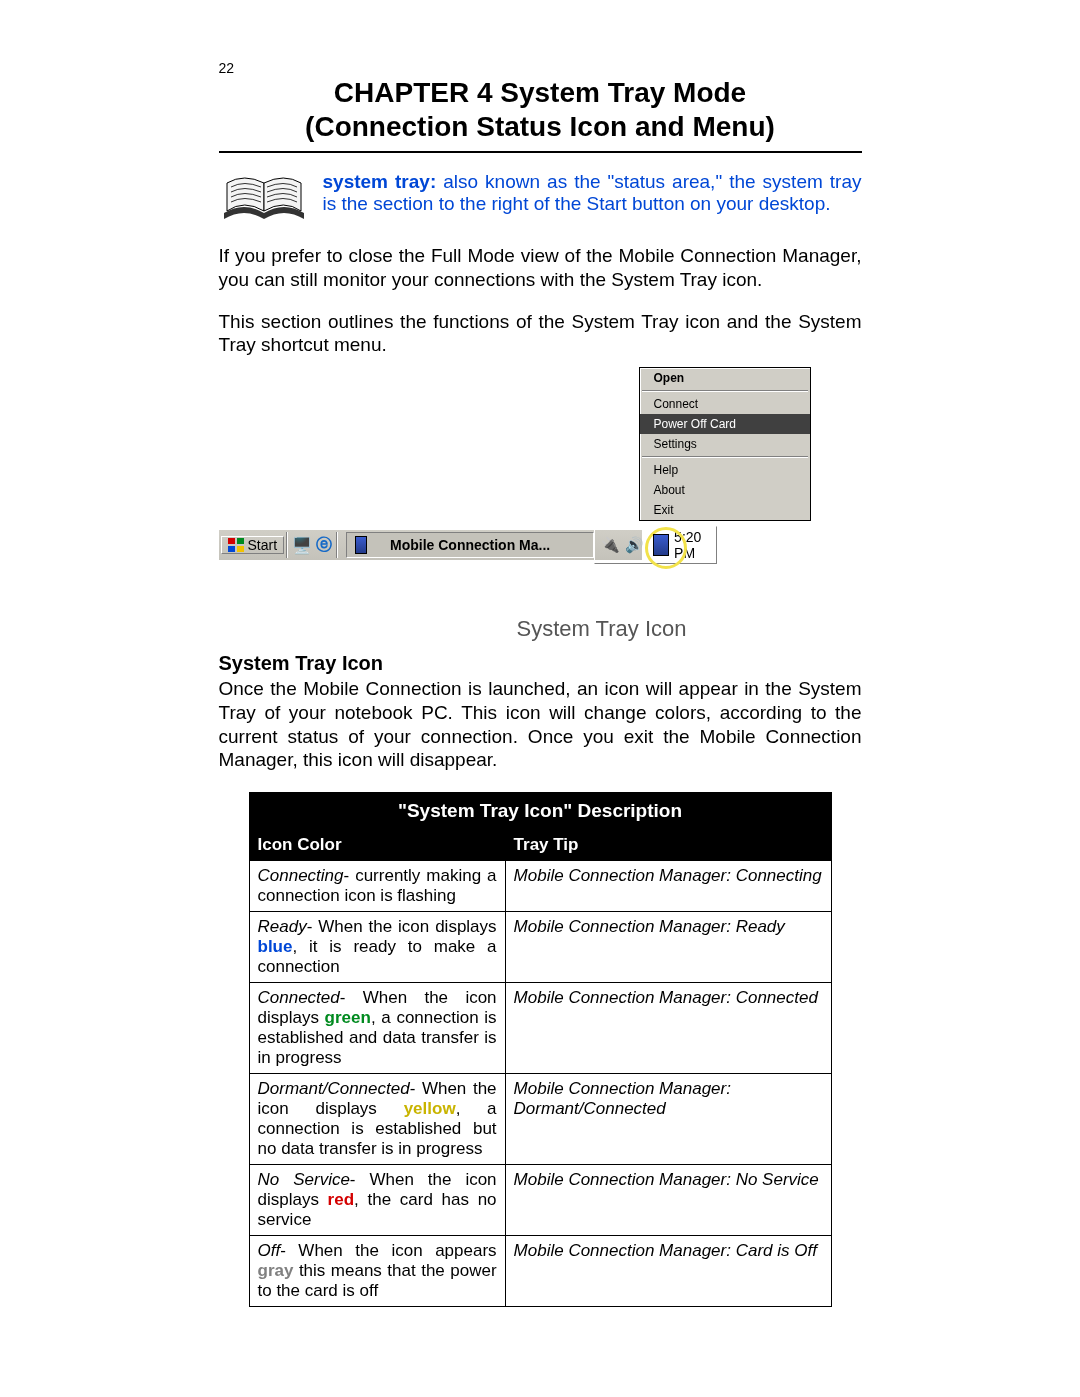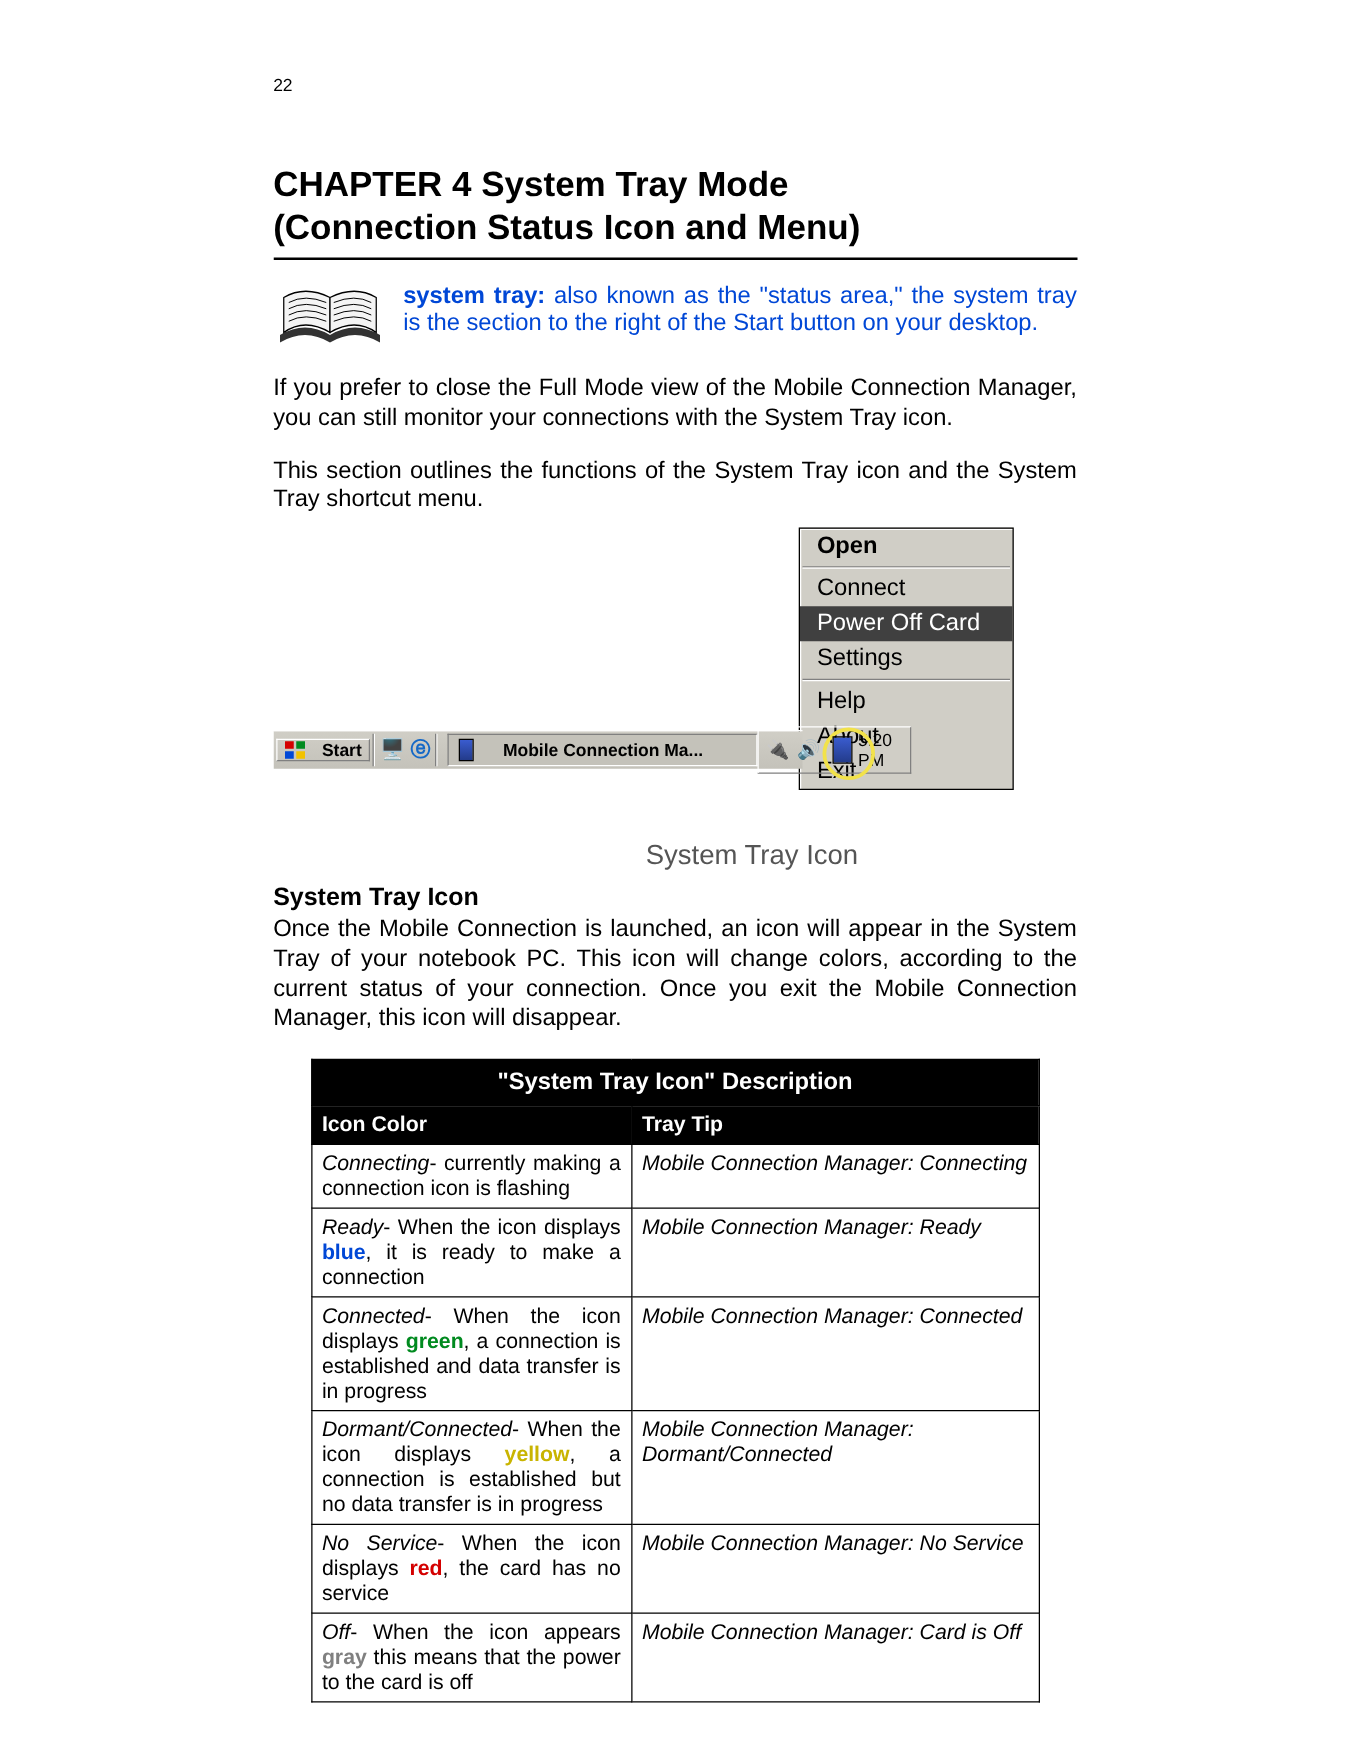--- a/index.html
+++ b/index.html
@@ -14,23 +14,23 @@
     min-height: 1397px;
     margin: 0 auto;
     padding: 60px 110px 60px 110px;
     box-sizing: border-box;
     position: relative;
   }
   .pagenum {
     font-size: 14px;
   }
   .chapter-title {
+    text-align: center;
     font-size: 28px;
     font-weight: bold;
-    margin-top: 55px;
     line-height: 1.2;
   }
   .title-underline {
     height: 2px;
     background: #000;
     margin-top: 8px;
     margin-bottom: 18px;
   }
   .definition-row {
     display: flex;
@@ -66,21 +66,21 @@
   }
   .context-menu {
     position: absolute;
     left: 420px;
     top: 0;
     width: 170px;
     background: #d0cec6;
     border: 1px solid #000;
     box-shadow: 1px 1px 0 #fff inset;
     font-family: Tahoma, Arial, sans-serif;
-    font-size: 19px;
+    font-size: 12px;
   }
   .menu-item {
     padding: 3px 14px;
     color: #000;
   }
   .menu-item.bold { font-weight: bold; }
   .menu-item.hl {
     background: #404040;
     color: #fff;
   }
@@ -99,27 +99,27 @@
     background: linear-gradient(#d0cec6, #c4c2ba);
     border-top: 1px solid #fff;
     display: flex;
     align-items: center;
     font-family: Tahoma, Arial, sans-serif;
     font-size: 14px;
   }
   .tb-start {
     display: flex;
     align-items: center;
-    gap: 14px;
+    gap: 4px;
     padding: 0 6px;
     border: 1px solid #808080;
     border-top-color: #fff;
     border-left-color: #fff;
     margin-left: 2px;
-    font-weight: bold;
+    font-weight: normal;
   }
   .tb-sep {
     width: 3px;
     height: 26px;
     border-left: 1px solid #808080;
     border-right: 1px solid #fff;
     margin: 0 2px;
   }
   .tb-ql { display: flex; gap: 4px; align-items: center; padding: 0 2px;}
   .tb-ql span { font-size: 16px; }

